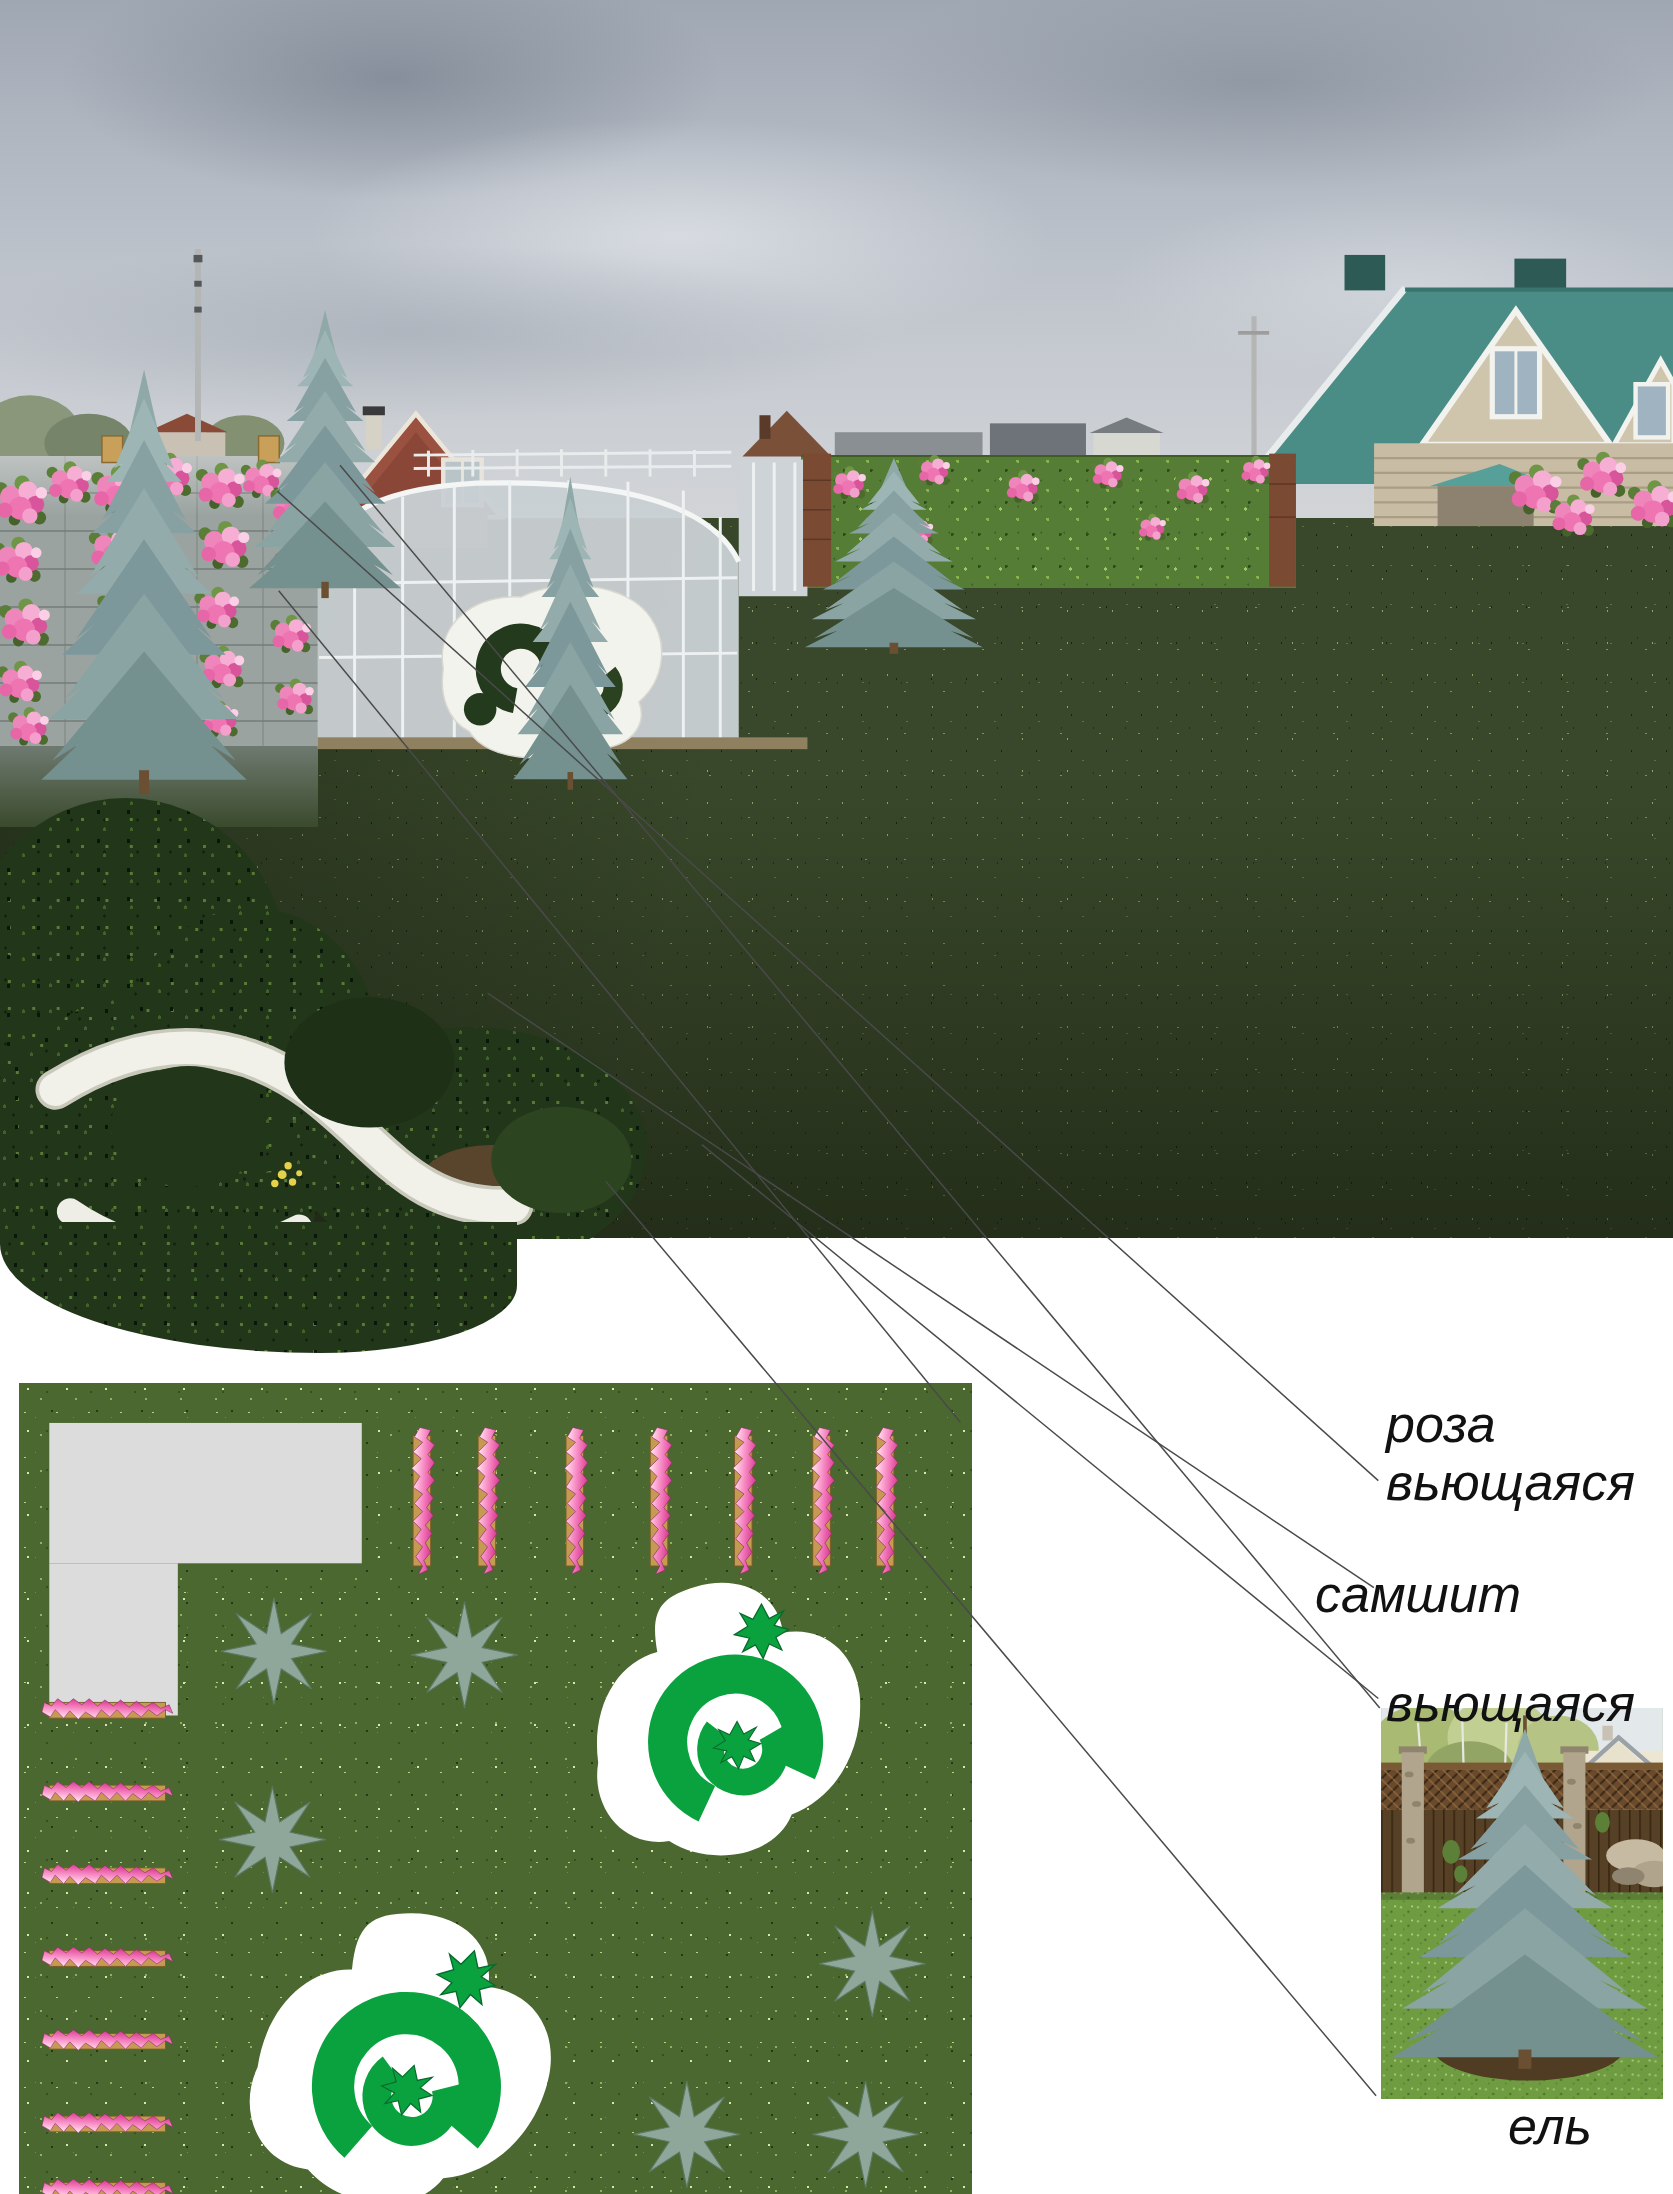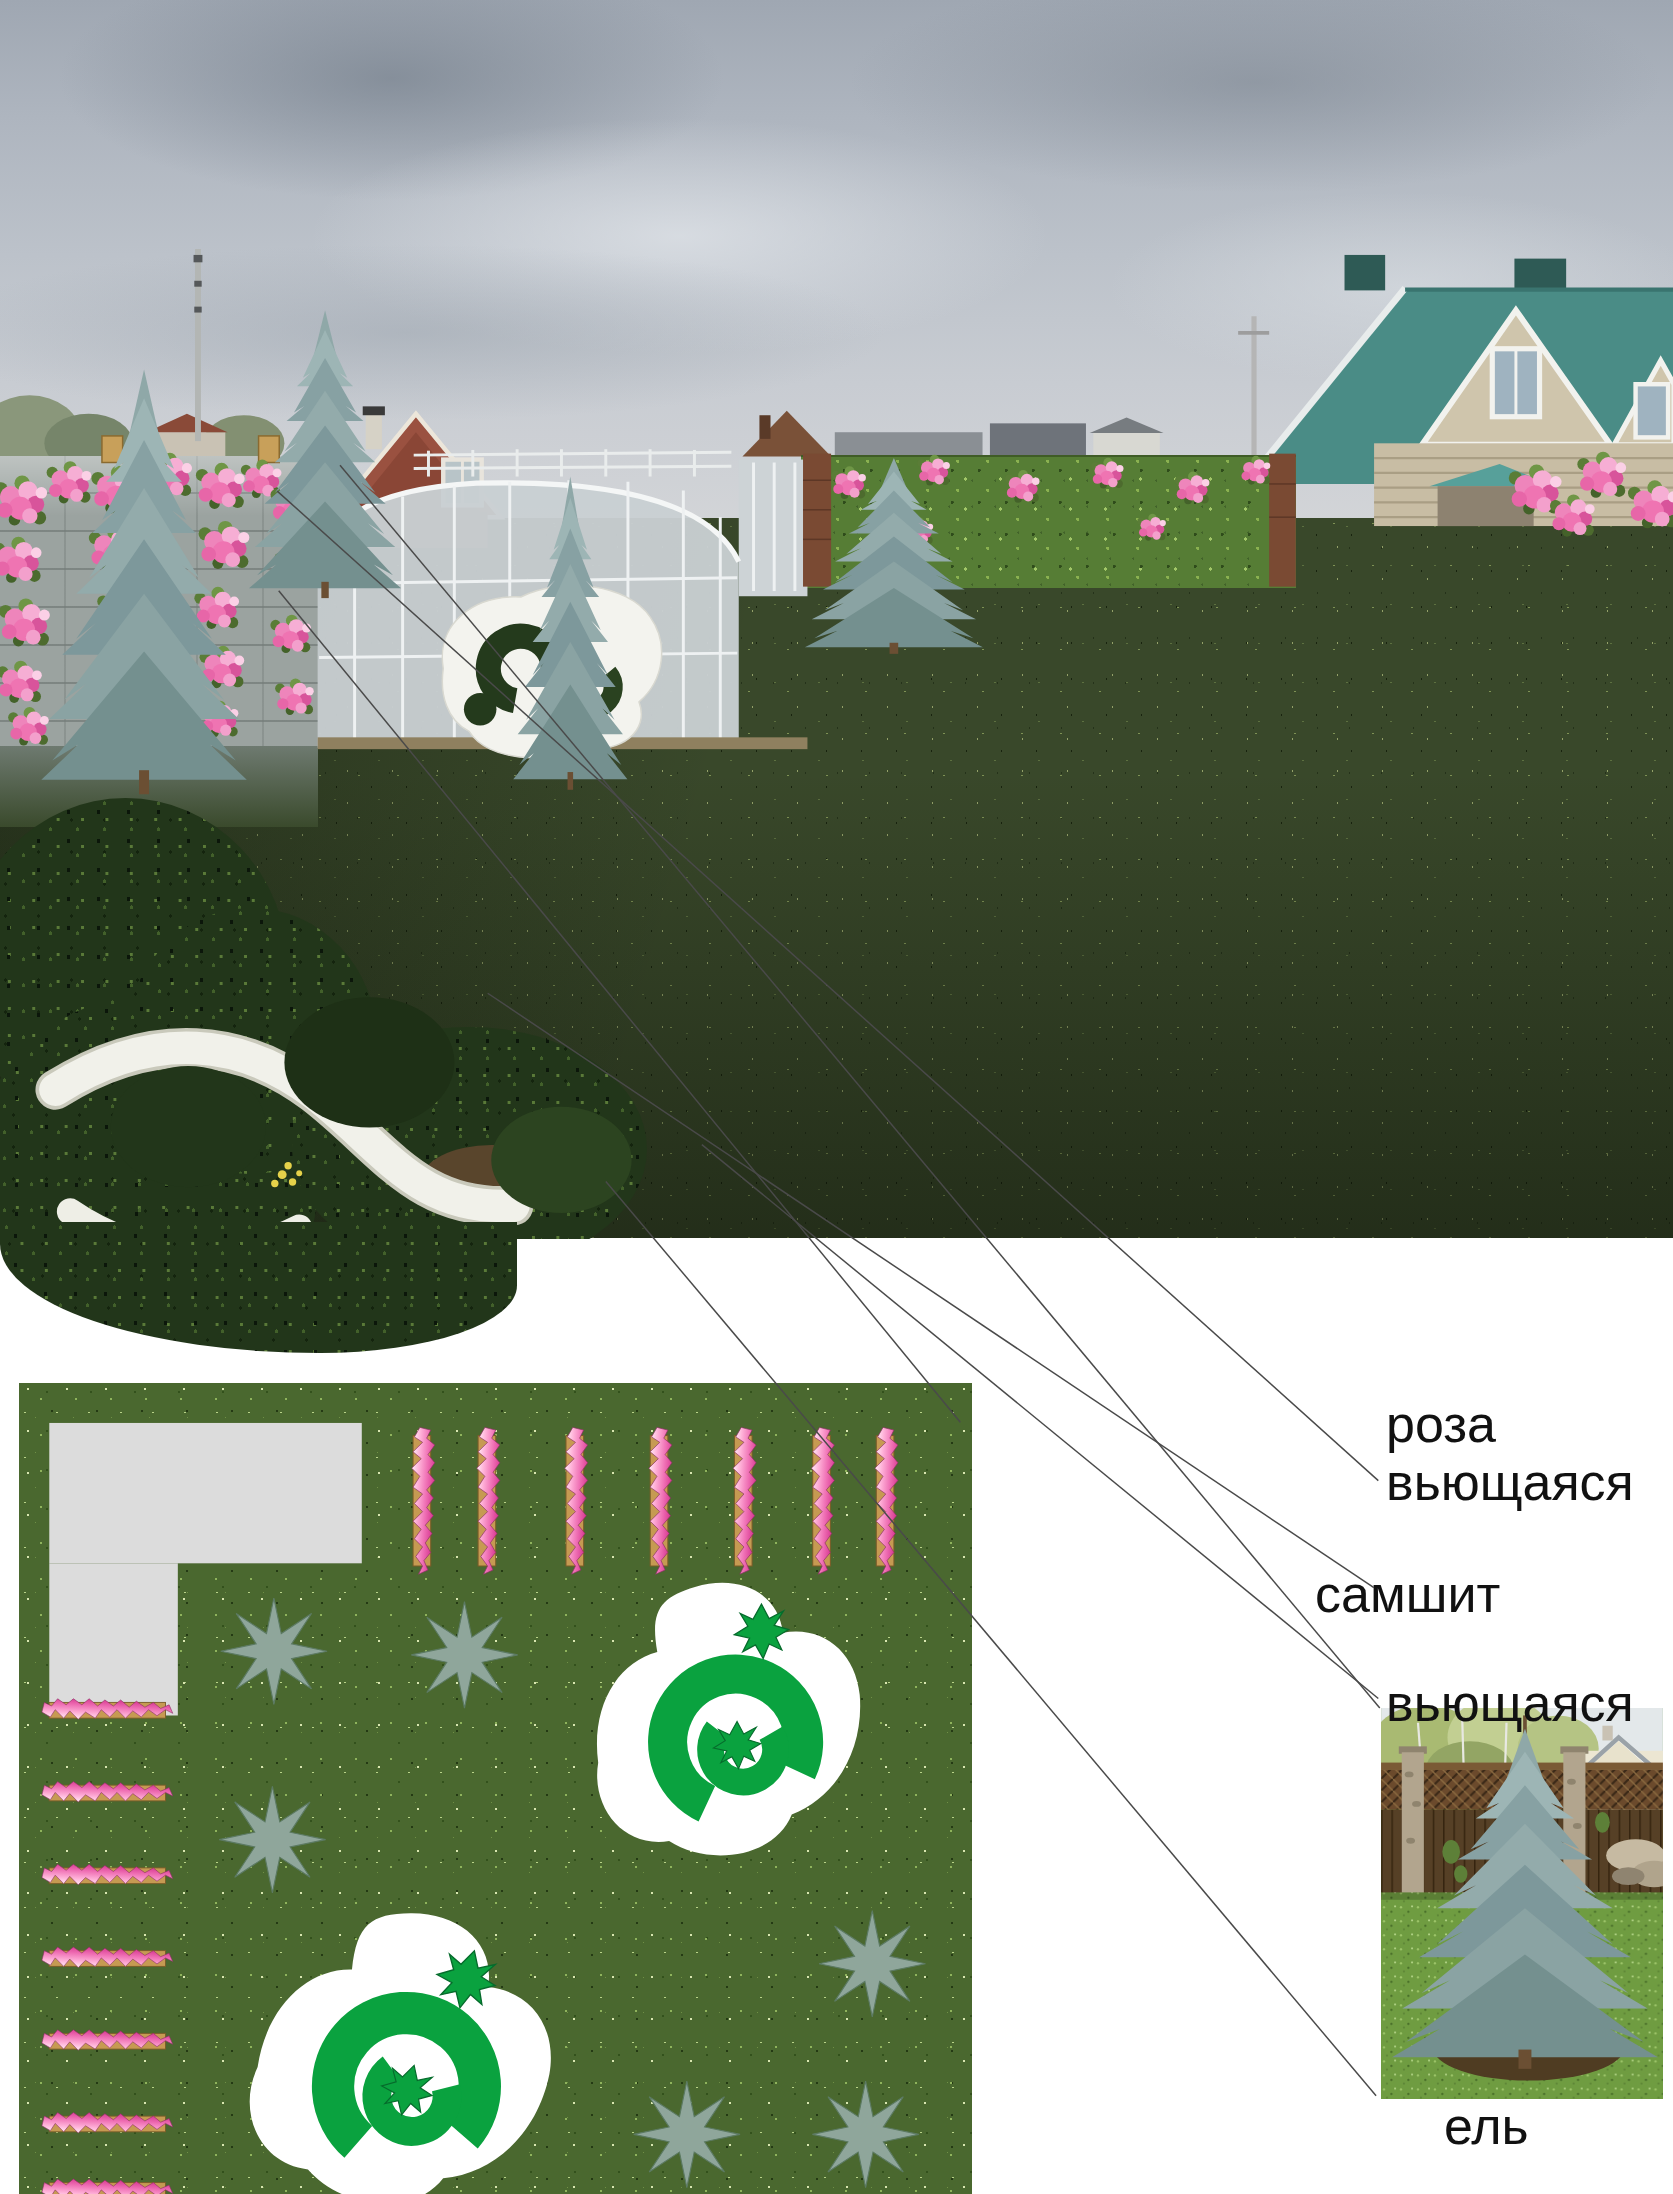--- a/index.html
+++ b/index.html
@@ -56,21 +56,21 @@
         background-image:
           radial-gradient(2.2px 2.2px at 8.9px 5.9px, #d9e6b0 50%, transparent 52%),
           radial-gradient(2.2px 2.2px at 22px 16.2px, #8fb35c 50%, transparent 52%),
           radial-gradient(2.2px 2.2px at 33px 28px, #243a14 50%, transparent 52%),
           radial-gradient(1.5px 1.5px at 5.9px 29.5px, #b8d288 50%, transparent 52%),
           radial-gradient(2.2px 2.2px at 28px 8.9px, #33511c 50%, transparent 52%),
           radial-gradient(1.5px 1.5px at 16.2px 35px, #6f8f46 50%, transparent 52%);
         background-size:39px 42px,35px 36px,45px 32px,32px 45px,44px 39px,38px 35px;}
   #plan-svg{position:absolute;left:0;top:0;width:953px;height:812px;}
   
-  .lbl{position:absolute;color:#111;font-size:52px;line-height:58px;letter-spacing:0;}
+  .lbl{position:absolute;color:#111;font-size:52px;line-height:58px;letter-spacing:0;font-style:italic;}
   
   #spruce-photo{position:absolute;left:1381px;top:1708px;width:282px;height:391px;overflow:hidden;
         background:#6f9c41;}
   
   #lines-svg{position:absolute;left:0;top:0;width:1674px;height:2194px;pointer-events:none;}
 </style>
 </head>
 <body>
 
 <div id="canvas">
@@ -463,21 +463,21 @@
   <div class="lbl" style="left:1386px;top:1395px;">
     <span style="display:block">роза</span>
     <span style="display:block">вьющаяся</span>
   </div>
   <div class="lbl" style="left:1315px;top:1565px;">
     <span>самшит</span>
   </div>
   <div class="lbl" style="left:1386px;top:1674px;">
     <span>вьющаяся</span>
   </div>
-  <div class="lbl" style="left:1444px;top:2097px;">
+  <div class="lbl" style="left:1508px;top:2097px;">
     <span>ель</span>
   </div>
 
   <svg id="lines-svg" viewBox="0 0 2266 2971">
       <line x1="375" y1="665" x2="1866" y2="2005" stroke="#4a4a4a" stroke-width="2"></line>
       <line x1="377" y1="800" x2="1300" y2="1926" stroke="#4a4a4a" stroke-width="2"></line>
       <line x1="660" y1="1345" x2="1860" y2="2150" stroke="#4a4a4a" stroke-width="2"></line>
       <line x1="950" y1="1550" x2="1866" y2="2300" stroke="#4a4a4a" stroke-width="2"></line>
       <line x1="460" y1="630" x2="1868" y2="2313" stroke="#4a4a4a" stroke-width="2"></line>
       <line x1="820" y1="1600" x2="1863" y2="2838" stroke="#4a4a4a" stroke-width="2"></line>

